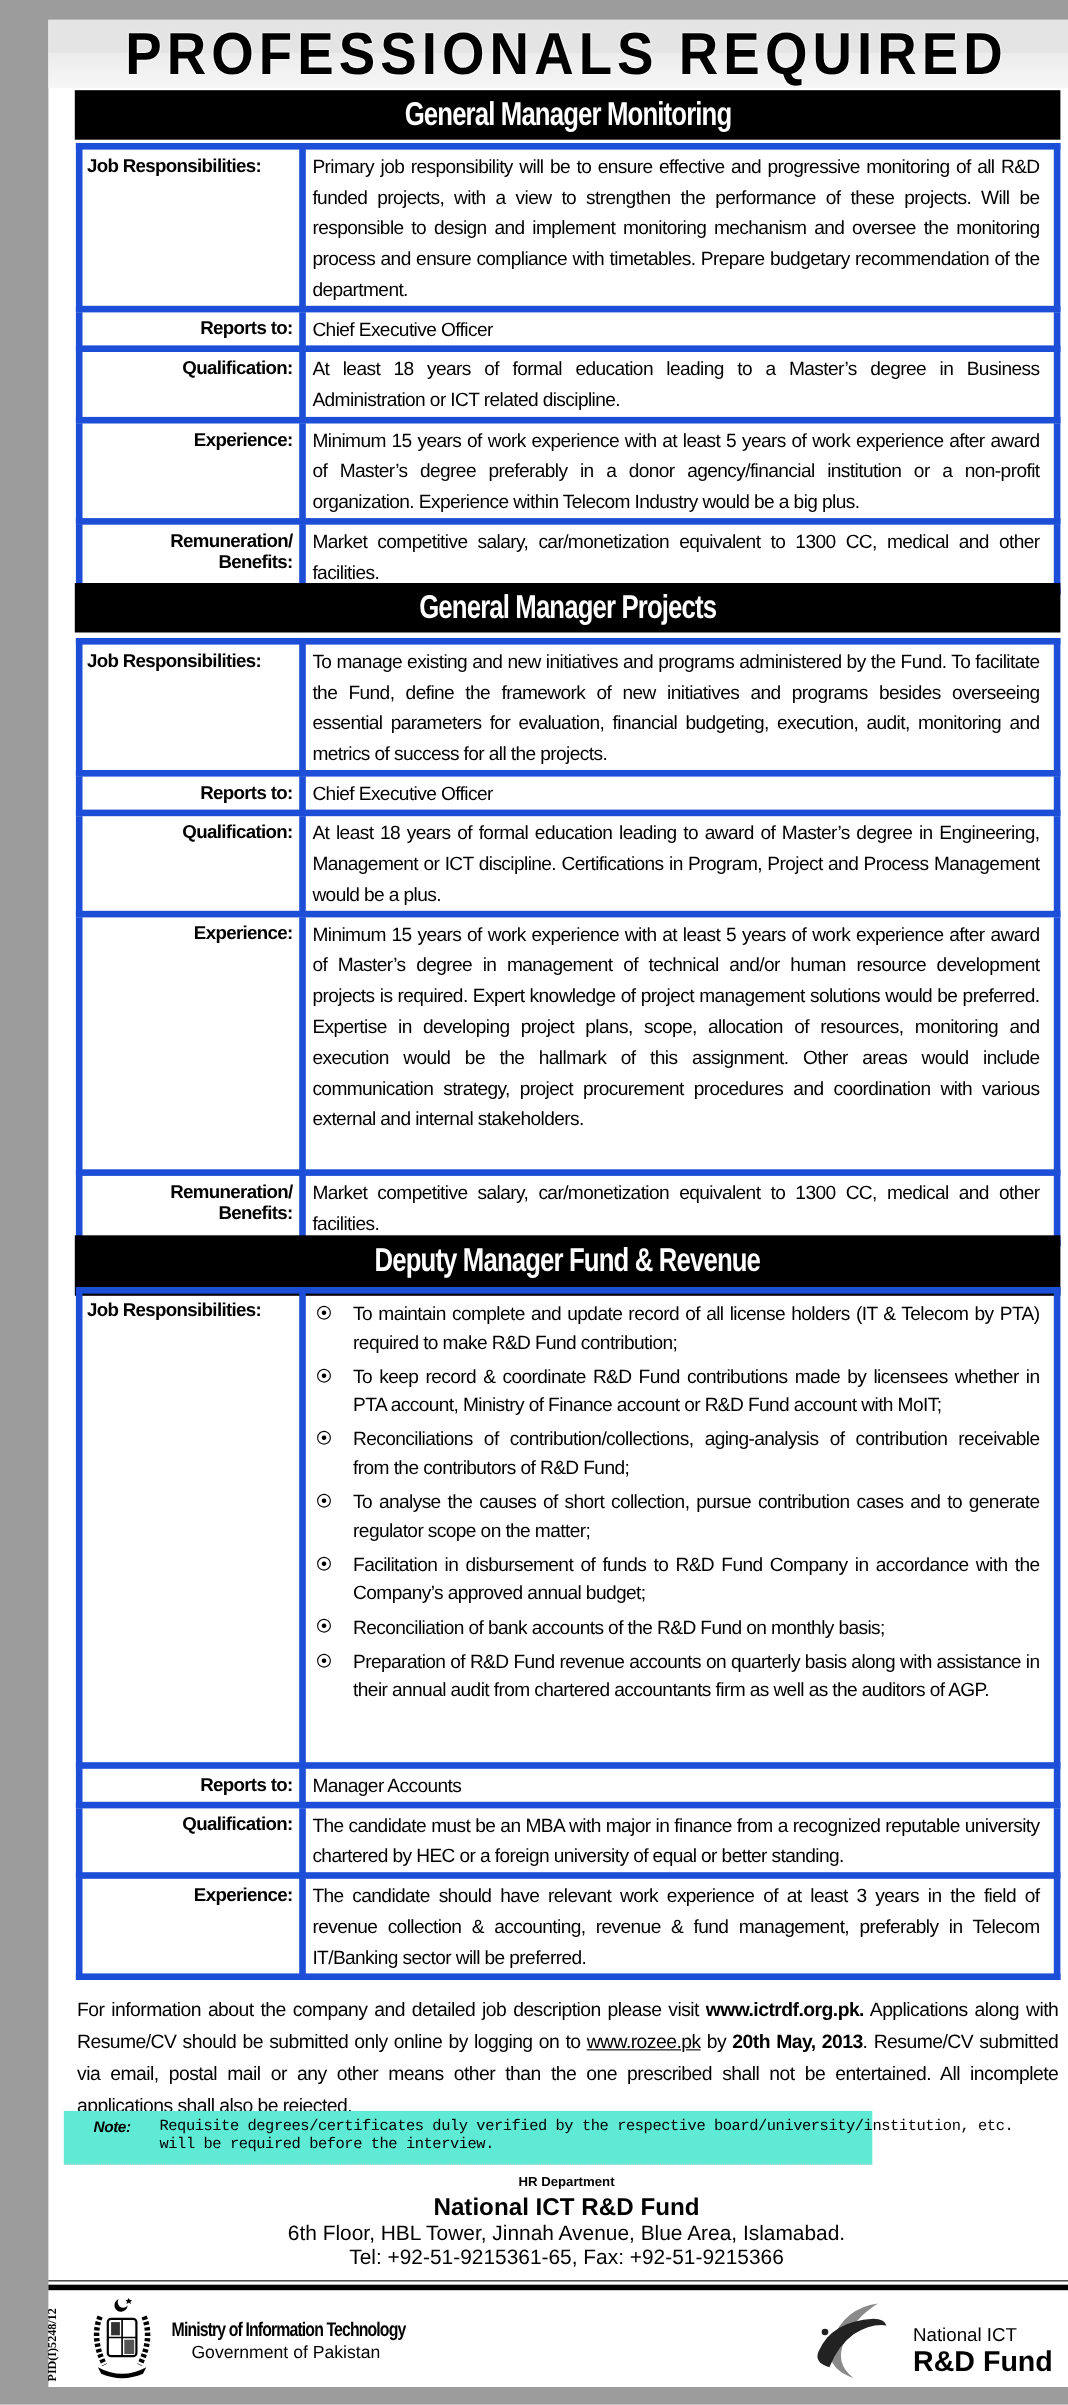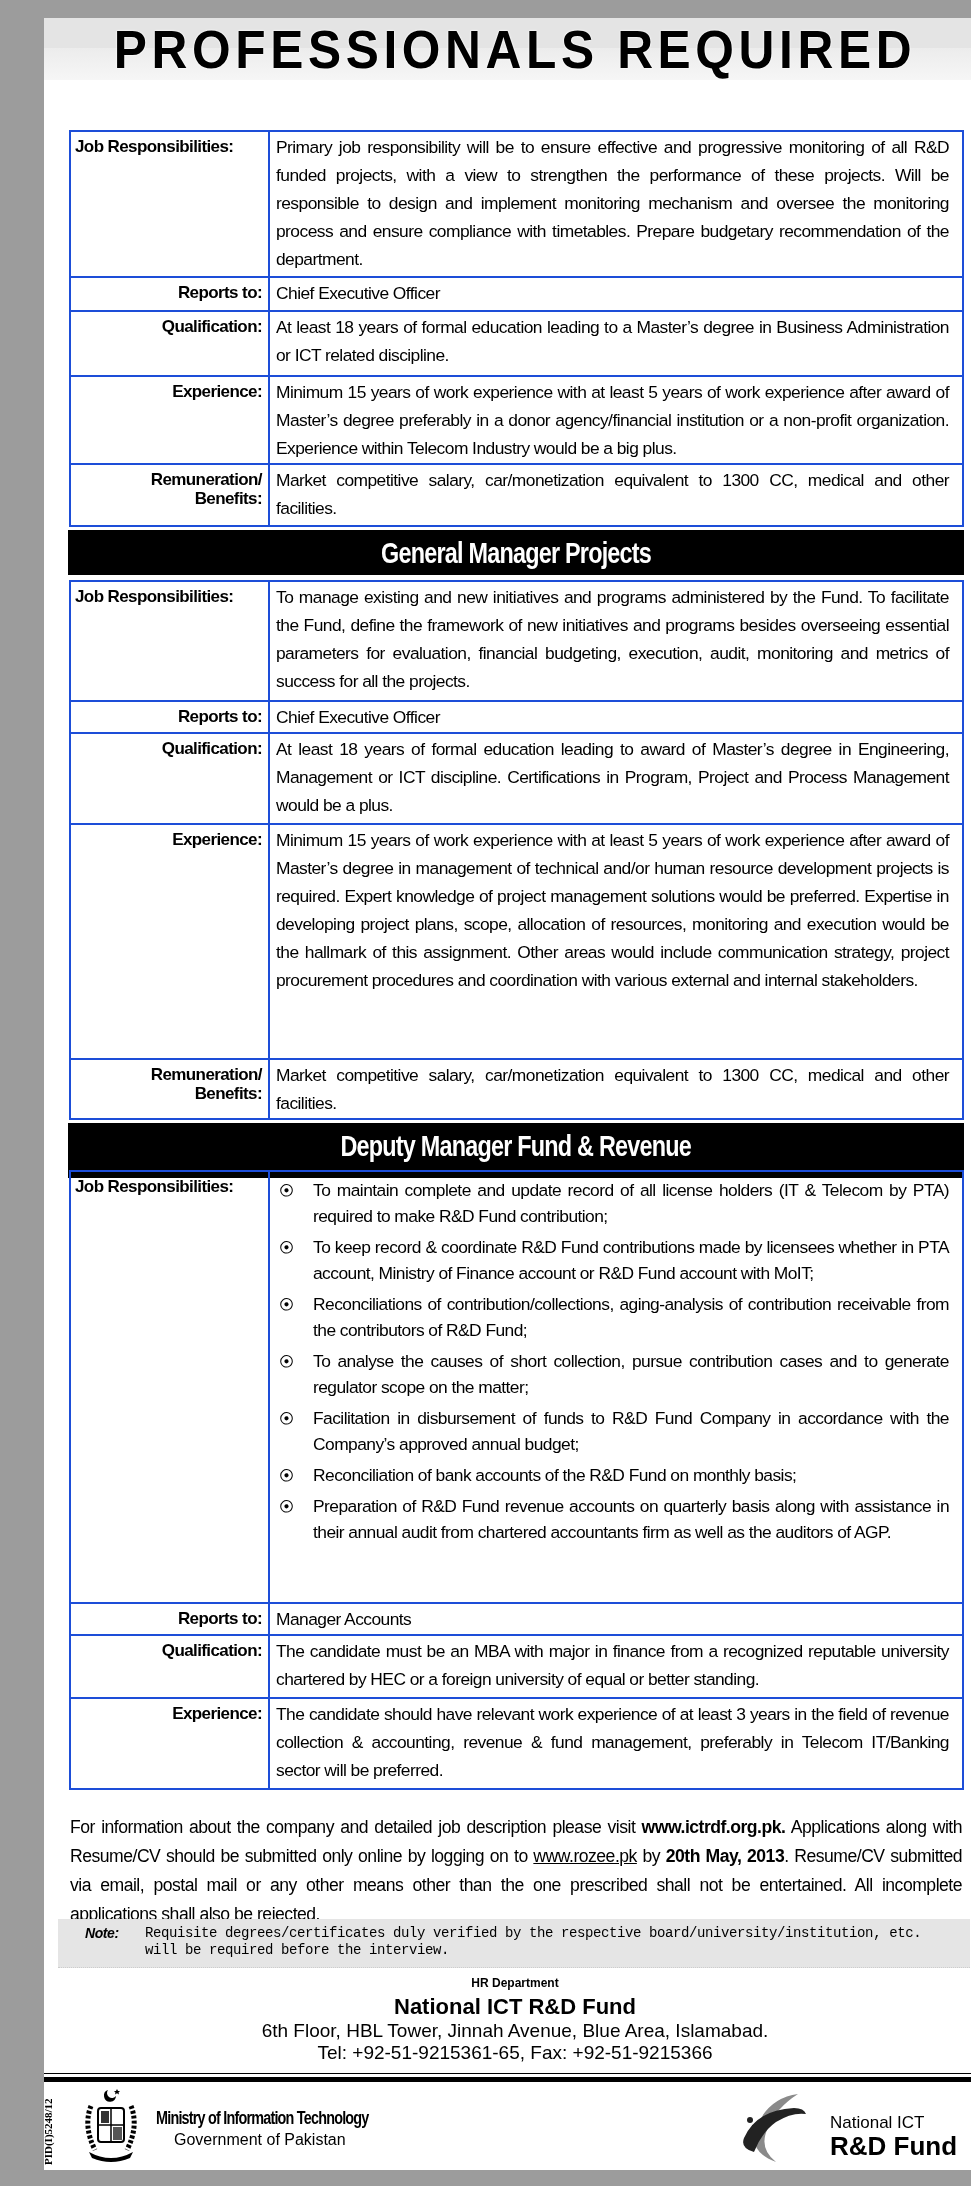--- a/index.html
+++ b/index.html
@@ -8,30 +8,30 @@
   .title-band { position: absolute; left: 0; top: 0; width: 942px; height: 62px;
     background: linear-gradient(#e4e4e4 0, #e4e4e4 30px, #ececec 30px, #f6f6f6 62px); }
   .title { position: absolute; left: 0; top: -4px; width: 942px; text-align: center;
     font-family: "Liberation Sans", sans-serif; font-weight: bold; font-size: 54px; line-height: 70px;
     letter-spacing: 5px; transform: scaleX(0.92); transform-origin: center;
     -webkit-text-stroke: 0; text-shadow: 0 0 2px #fff, 0 0 2px #fff; }
   .section-bar { position: absolute; left: 24px; width: 896px; background: #000; color: #fff;
     text-align: center; font-weight: bold; font-size: 30px; letter-spacing: -1px; }
   .section-bar span { display: inline-block; transform: scaleX(0.78); transform-origin: center; }
   table.job { position: absolute; left: 25px; width: 895px; border-collapse: collapse; table-layout: fixed; }
-  table.job td { border: 2px solid #1d4ed8; vertical-align: top; padding: 0; }
+  table.job td { border: 6px solid #1d4ed8; vertical-align: top; padding: 0; }
   td.lbl { width: 187px; text-align: right; font-weight: bold; font-size: 17px; line-height: 19px; padding: 5px 6px 0 4px !important; letter-spacing: -0.6px; }
   td.lbl.left { text-align: left; }
   td.val { font-size: 17.4px; line-height: 28px; padding: 1px 13px 1px 6px !important; text-align: justify; letter-spacing: -0.55px; }
   ul.bul { list-style: none; margin: 0; padding: 0; }
   ul.bul li { position: relative; padding-left: 37px; line-height: 26px; margin: 4px 0 5px 0; text-align: justify; }
   ul.bul li .b { position: absolute; left: 3px; top: 1px; font-size: 15px; }
   .info { position: absolute; left: 26px; top: 1795px; width: 892px; font-size: 17.6px; line-height: 29px; letter-spacing: -0.5px; text-align: justify; }
   .info a { color: #000; text-decoration: underline; }
-  .note { position: absolute; left: 14px; top: 1901px; width: 912px; height: 48px; background: #e5e5e5; border-bottom: 1px dotted #ccc; font-size: 14px; line-height: 17px; letter-spacing: -0.4px; }
+  .note { position: absolute; left: 14px; top: 1901px; width: 735px; height: 48px; background: #5eead4; border-bottom: 1px dotted #ccc; font-size: 14px; line-height: 17px; letter-spacing: -0.4px; }
   .note .nl { position: absolute; left: 27px; top: 6px; font-weight: bold; font-style: italic; }
   .note .nt { position: absolute; left: 87px; top: 6px; width: 810px; font-family: Liberation Mono, monospace; }
   .contact { position: absolute; left: 0; top: 1954px; width: 942px; text-align: center; }
   .contact .c1 { font-weight: bold; font-size: 12px; line-height: 22px; }
   .contact .c2 { font-weight: bold; font-size: 22px; line-height: 26px; }
   .contact .c3 { font-size: 19px; line-height: 22px; }
   .rule-thin { position: absolute; left: 0; top: 2055px; width: 942px; height: 1px; background: #000; }
   .rule-thick { position: absolute; left: 0; top: 2059px; width: 942px; height: 5px; background: #000; }
   .pid { position: absolute; left: -2px; top: 2076px; width: 14px; height: 76px; writing-mode: vertical-rl; transform: rotate(180deg); font-family: "Liberation Serif", serif; font-size: 11px; font-weight: bold; text-align: center; }
   .emblem { position: absolute; left: 37px; top: 2068px; width: 60px; height: 82px; }
@@ -44,20 +44,23 @@
   .fund-text .f2 { font-weight: bold; font-size: 26px; line-height: 28px; }
 </style>
 </head>
 <body>
 
 <div class="page">
 
   <div class="title-band"></div>
   <div class="title">PROFESSIONALS REQUIRED</div>
 
+  <div class="section-bar" style="top:64px;height:45px;line-height:45px;">
+    <span>General Manager Monitoring</span>
+  </div>
   <table class="job" style="top:112px;">
     <tbody>
         <tr style="height:146px;">
       <td class="lbl left">Job Responsibilities:</td>
       <td class="val">Primary job responsibility will be to ensure effective and progressive monitoring of all R&amp;D funded projects, with a view to strengthen the performance of these projects. Will be responsible to design and implement monitoring mechanism and oversee the monitoring process and ensure compliance with timetables. Prepare budgetary recommendation of the department.</td>
     </tr>
     <tr style="height:34px;">
       <td class="lbl">Reports to:</td>
       <td class="val">Chief Executive Officer</td>
     </tr>

